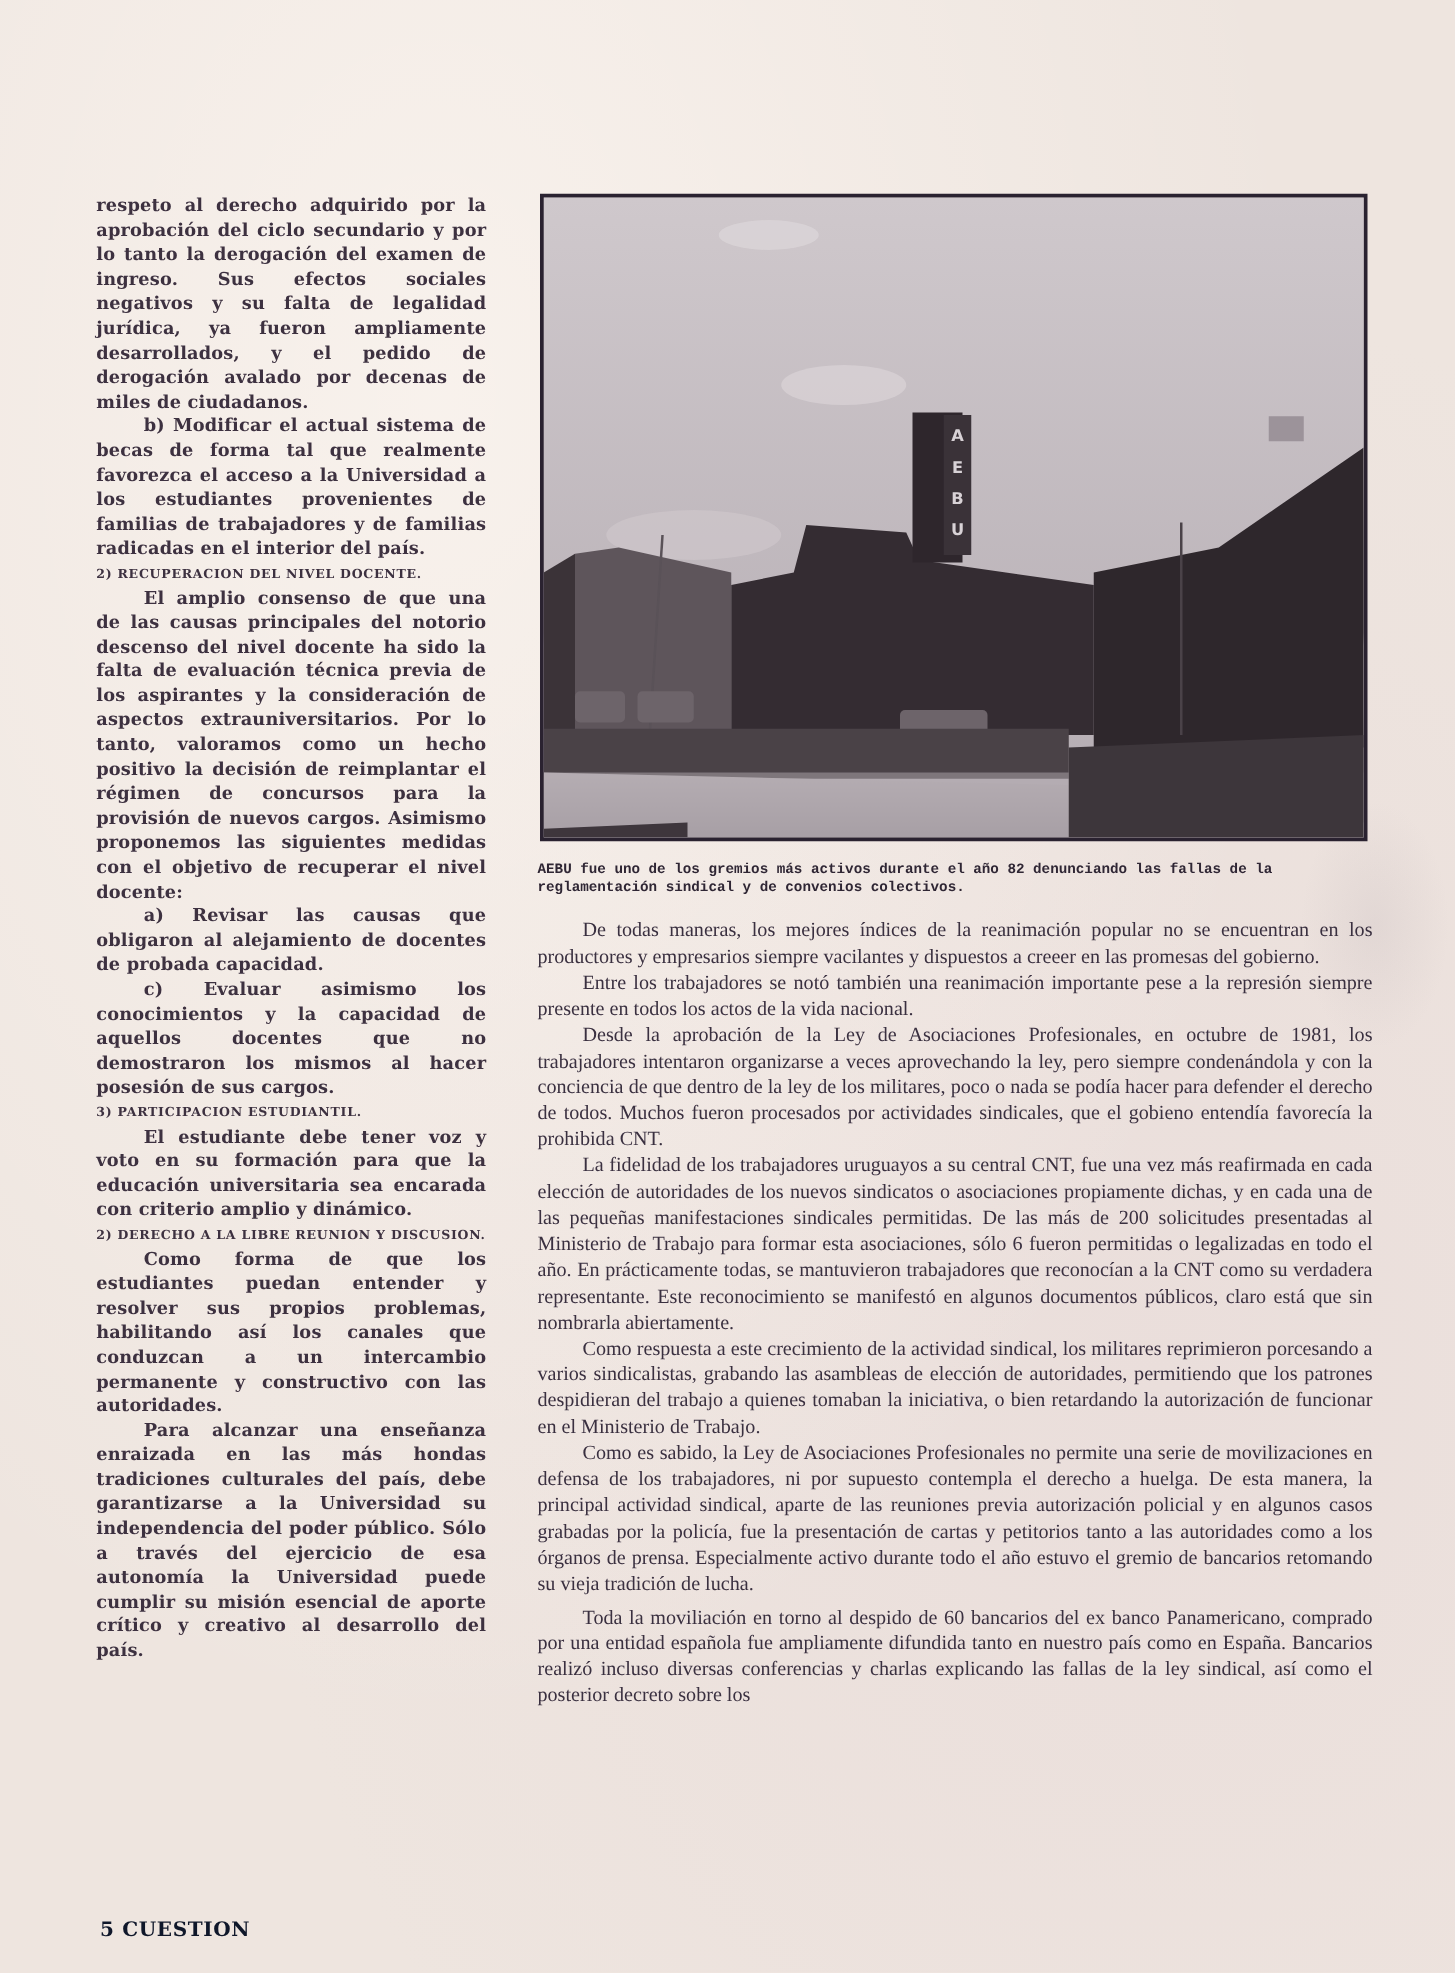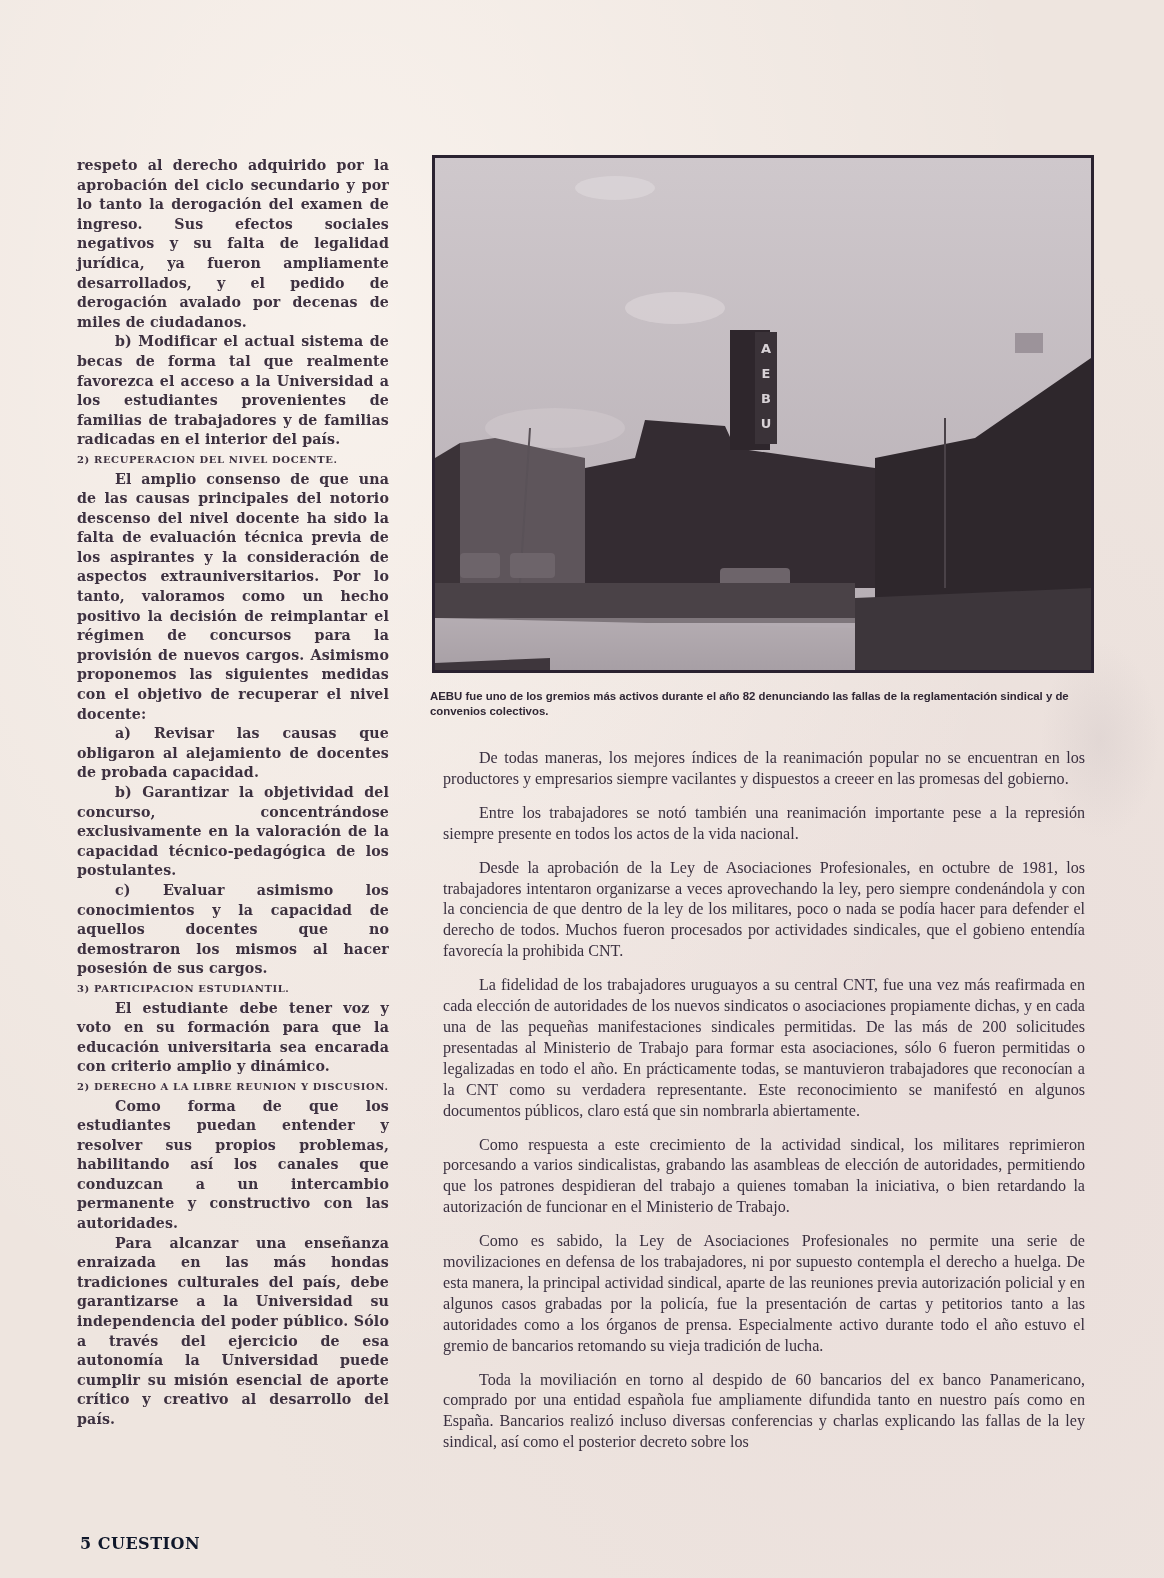--- a/index.html
+++ b/index.html
@@ -47,38 +47,38 @@
     box-sizing: border-box;
     overflow: hidden;
     background: linear-gradient(#c9c1c6 0%, #b9b0b7 35%, #8e848d 45%, #3b3339 55%, #2f282e 68%, #b2aab0 70%, #a49ca3 80%, #4a4248 86%, #3a3338 100%);
   }
   .photo-frame svg { width: 100%; height: 100%; display: block; }
   .caption {
     position: absolute;
     left: 430px;
     top: 689px;
     width: 670px;
-    font-family: Liberation Sans, sans-serif;
+    font-family: Liberation Mono, monospace;
     font-weight: bold;
     font-size: 11.4px;
     line-height: 15px;
     color: #2f2634;
   }
   .right-col {
     position: absolute;
     left: 430px;
     top: 735px;
     width: 668px;
     font-family: "Liberation Serif", "DejaVu Serif", serif;
     font-size: 16.1px;
     line-height: 20.9px;
     color: #3a3040;
     text-align: justify;
   }
-  .right-col p { margin: 13px; text-indent: 36px; }
+  .right-col p { margin: 0; text-indent: 36px; }
   .right-col p.gap { margin-top: 6px; }
   .footer {
     position: absolute;
     left: 80px;
     top: 1534px;
     font-family: "DejaVu Serif", "Liberation Serif", serif;
     font-weight: bold;
     font-size: 16px;
     color: #0f172a;
     letter-spacing: 0.5px;
@@ -95,21 +95,20 @@
 
 <div class="page-bg"></div>
 <div class="ghost"></div>
 
 <div class="left-col">
   <p>respeto al derecho adquirido por la aprobación del ciclo secundario y por lo tanto la derogación del examen de ingreso. Sus efectos sociales negativos y su falta de legalidad jurídica, ya fueron ampliamente desarrollados, y el pedido de derogación avalado por decenas de miles de ciudadanos.</p>
   <p class="indent">b) Modificar el actual sistema de becas de forma tal que realmente favorezca el acceso a la Universidad a los estudiantes provenientes de familias de trabajadores y de familias radicadas en el interior del país.</p>
   <p class="heading">2) RECUPERACION DEL NIVEL DOCENTE.</p>
   <p class="indent">El amplio consenso de que una de las causas principales del notorio descenso del nivel docente ha sido la falta de evaluación técnica previa de los aspirantes y la consideración de aspectos extrauniversitarios. Por lo tanto, valoramos como un hecho positivo la decisión de reimplantar el régimen de concursos para la provisión de nuevos cargos. Asimismo proponemos las siguientes medidas con el objetivo de recuperar el nivel docente:</p>
   <p class="indent">a) Revisar las causas que obligaron al alejamiento de docentes de probada capacidad.</p>
-  <p class="indent">b) Garantizar la objetividad del concurso, concentrándose exclusivamente en la valoración de la capacidad técnico-pedagógica de los postulantes.</p>
   <p class="indent">c) Evaluar asimismo los conocimientos y la capacidad de aquellos docentes que no demostraron los mismos al hacer posesión de sus cargos.</p>
   <p class="heading">3) PARTICIPACION ESTUDIANTIL.</p>
   <p class="indent">El estudiante debe tener voz y voto en su formación para que la educación universitaria sea encarada con criterio amplio y dinámico.</p>
   <p class="heading">2) DERECHO A LA LIBRE REUNION Y DISCUSION.</p>
   <p class="indent">Como forma de que los estudiantes puedan entender y resolver sus propios problemas, habilitando así los canales que conduzcan a un intercambio permanente y constructivo con las autoridades.</p>
   <p class="indent">Para alcanzar una enseñanza enraizada en las más hondas tradiciones culturales del país, debe garantizarse a la Universidad su independencia del poder público. Sólo a través del ejercicio de esa autonomía la Universidad puede cumplir su misión esencial de aporte crítico y creativo al desarrollo del país.</p>
 </div>
 
 <div class="photo-frame">
   <svg viewBox="0 0 656 512" preserveAspectRatio="none">

